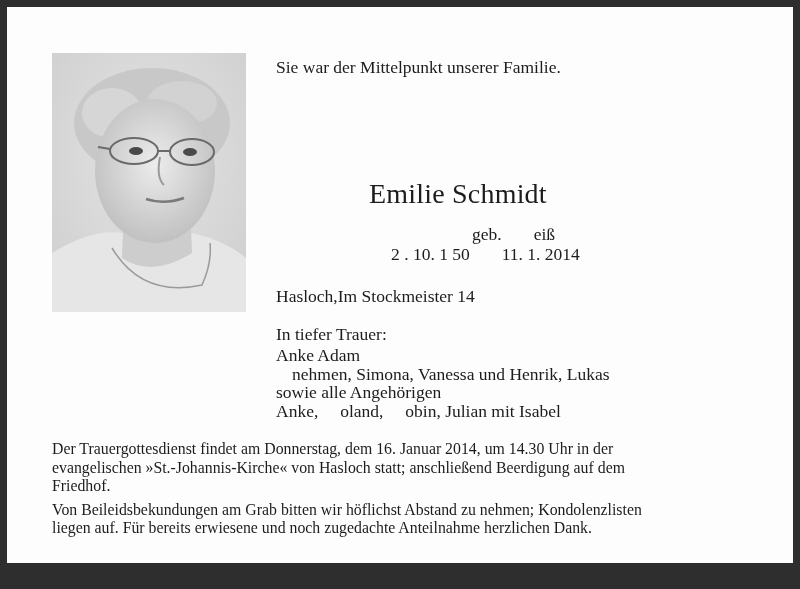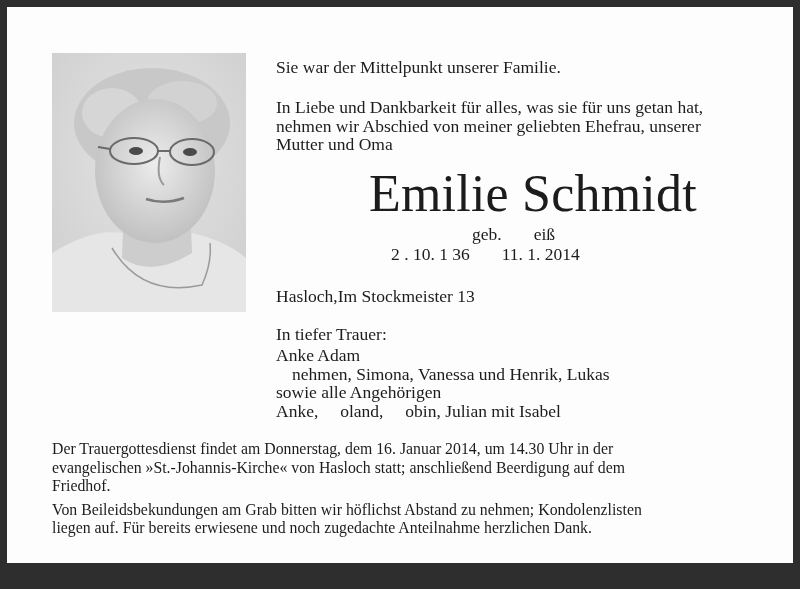--- a/index.html
+++ b/index.html
@@ -40,21 +40,21 @@
       font-size: 17.5px;
       line-height: 18px;
     }
     .intro1 { left: 269px; top: 51px; }
     .intro2 { left: 269px; top: 91px; }
     .intro2 div { height: 18.5px; }
     .name {
       position: absolute;
       left: 362px;
       top: 163px;
-      font-size: 52px;
+      font-size: 28px;
       line-height: 48px;
       white-space: nowrap;
       letter-spacing: 0.2px;
     }
     .geb {
       left: 465px;
       top: 218px;
       word-spacing: 0;
     }
     .geb span + span { margin-left: 32px; }
@@ -122,37 +122,32 @@
       <path d="M108 104 Q104 125 112 132" fill="none" stroke="#9a9a9a" stroke-width="2"></path>
 
       <path d="M94 146 Q112 152 132 145" fill="none" stroke="#7a7a7a" stroke-width="2.5"></path>
 
       <path d="M60 195 Q90 245 150 232 Q160 210 158 190" fill="none" stroke="#9a9a9a" stroke-width="1.5"></path>
     </svg>
   </div>
 
   <div class="text intro1">Sie war der Mittelpunkt unserer Familie.</div>
 
-  <div class="text intro2">
-    <div>In Liebe und Dankbarkeit für alles, was sie für uns getan hat,</div>
-    <div>nehmen wir Abschied von meiner geliebten Ehefrau, unserer</div>
-    <div>Mutter und Oma</div>
-  </div>
 
   <div class="name">Emilie Schmidt</div>
 
   <div class="text geb">
     <span>geb.</span><span>eiß</span>
   </div>
 
   <div class="text dates">
-    <span>2 . 10. 1 36</span><span>11. 1. 2014</span>
+    <span>2 . 10. 1 50</span><span>11. 1. 2014</span>
   </div>
 
-  <div class="text address">Hasloch,Im Stockmeister 13</div>
+  <div class="text address">Hasloch,Im Stockmeister 14</div>
 
   <div class="text mourning-header">In tiefer Trauer:</div>
 
   <div class="text mourners">
     <div>Anke Adam</div>
     <div class="indent">nehmen, Simona, Vanessa und Henrik, Lukas</div>
     <div>sowie alle Angehörigen</div>
     <div style="white-space:pre">Anke,     oland,     obin, Julian mit Isabel</div>
   </div>
 

